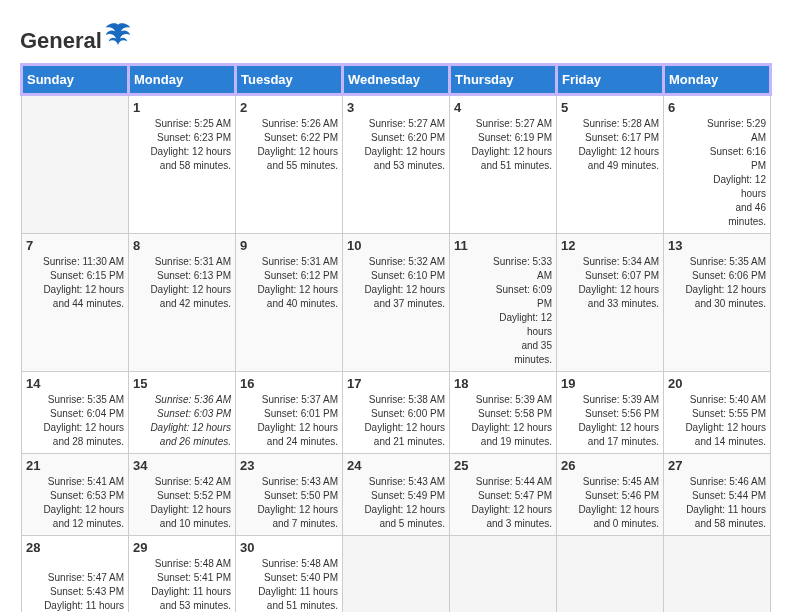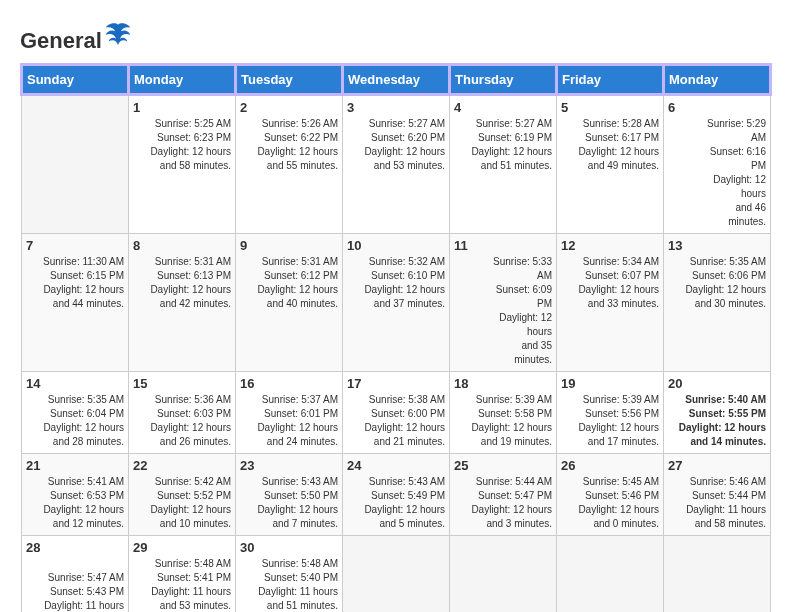--- a/index.html
+++ b/index.html
@@ -215,21 +215,21 @@
       <tr>
         <td>
           <span class="day-number">14</span>
           <div class="cell-content" style="white-space: pre-line;">Sunrise: 5:35 AM
 Sunset: 6:04 PM
 Daylight: 12 hours
 and 28 minutes.</div>
         </td>
         <td>
           <span class="day-number">15</span>
-          <div class="cell-content" style="white-space: pre-line;">Sunrise: 5:36 AM
+          <div class="cell-content" style="white-space: pre-line; font-style: italic;">Sunrise: 5:36 AM
 Sunset: 6:03 PM
 Daylight: 12 hours
 and 26 minutes.</div>
         </td>
         <td>
           <span class="day-number">16</span>
           <div class="cell-content" style="white-space: pre-line;">Sunrise: 5:37 AM
 Sunset: 6:01 PM
 Daylight: 12 hours
 and 24 minutes.</div>
@@ -250,36 +250,36 @@
         </td>
         <td>
           <span class="day-number">19</span>
           <div class="cell-content" style="white-space: pre-line;">Sunrise: 5:39 AM
 Sunset: 5:56 PM
 Daylight: 12 hours
 and 17 minutes.</div>
         </td>
         <td>
           <span class="day-number">20</span>
-          <div class="cell-content" style="white-space: pre-line; font-weight: bold;">Sunrise: 5:40 AM
+          <div class="cell-content" style="white-space: pre-line;">Sunrise: 5:40 AM
 Sunset: 5:55 PM
 Daylight: 12 hours
 and 14 minutes.</div>
         </td>
       </tr>
       <tr>
         <td>
           <span class="day-number">21</span>
           <div class="cell-content" style="white-space: pre-line;">Sunrise: 5:41 AM
 Sunset: 6:53 PM
 Daylight: 12 hours
 and 12 minutes.</div>
         </td>
         <td>
-          <span class="day-number">22</span>
+          <span class="day-number">34</span>
           <div class="cell-content" style="white-space: pre-line;">Sunrise: 5:42 AM
 Sunset: 5:52 PM
 Daylight: 12 hours
 and 10 minutes.</div>
         </td>
         <td>
           <span class="day-number">23</span>
           <div class="cell-content" style="white-space: pre-line;">Sunrise: 5:43 AM
 Sunset: 5:50 PM
 Daylight: 12 hours

